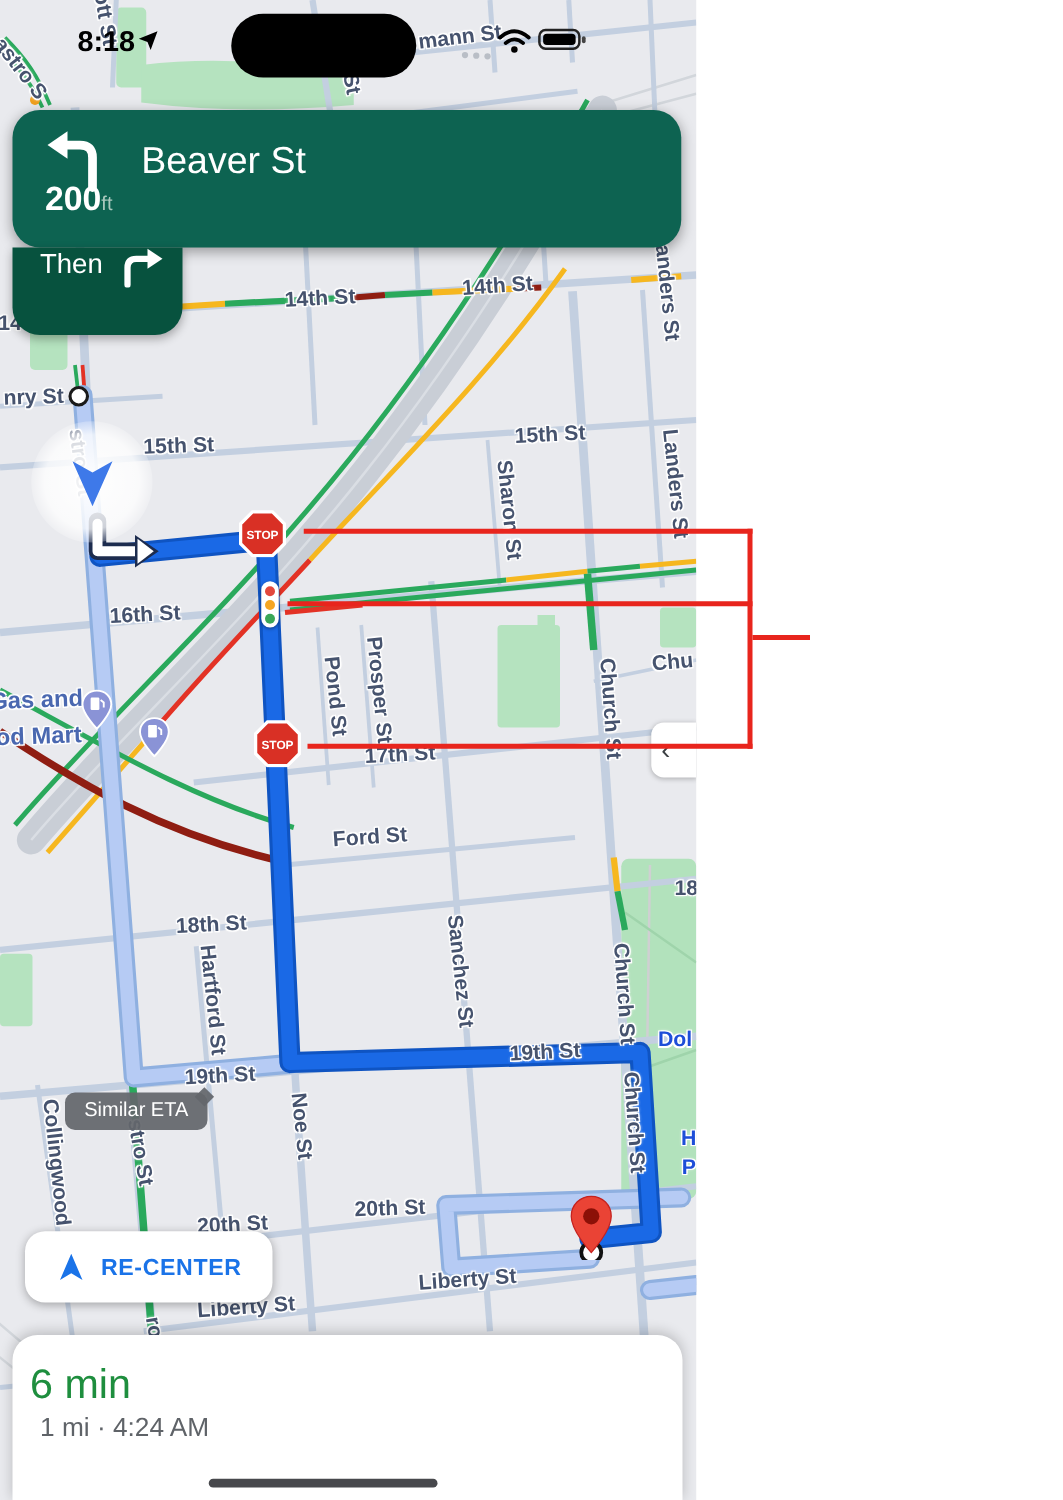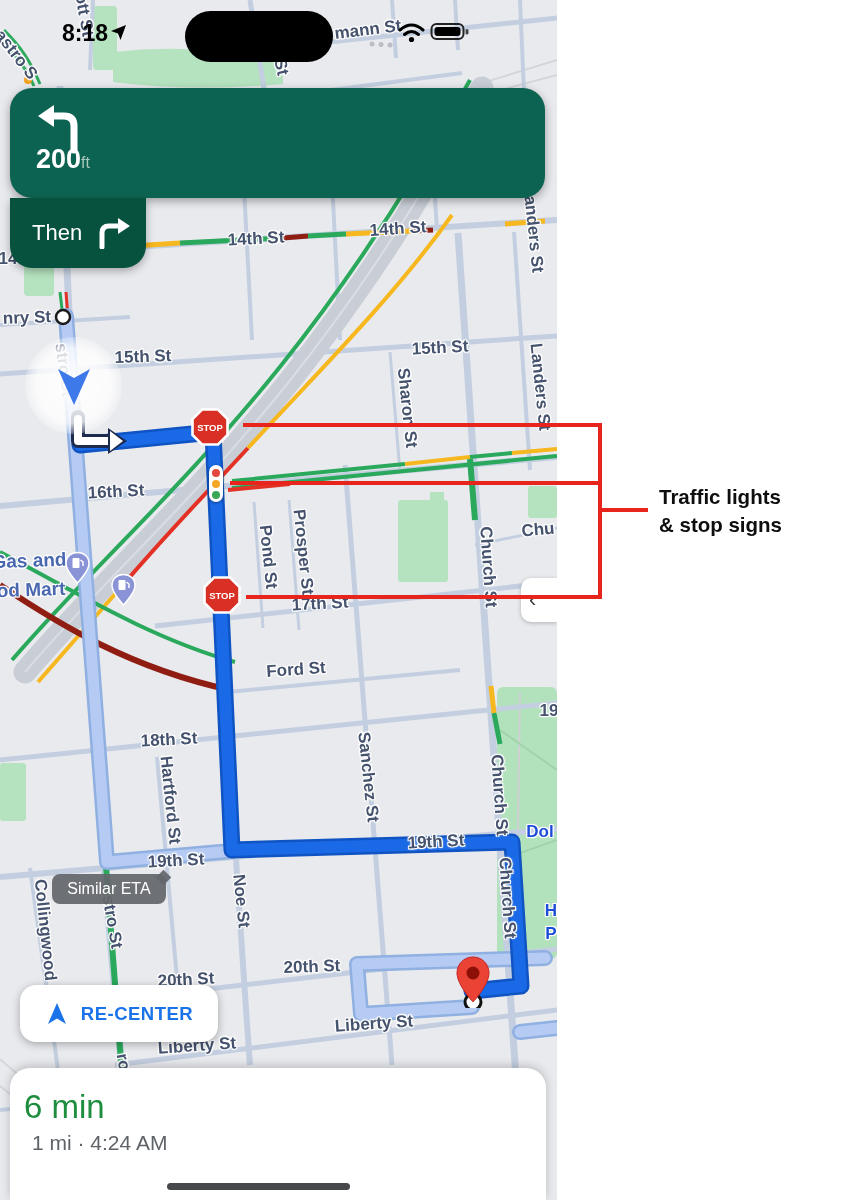--- a/index.html
+++ b/index.html
@@ -28,21 +28,21 @@
       box-sizing:border-box;color:#3c4043;font-size:22px;z-index:4;}
   .recenter{position:absolute;left:20px;top:985px;width:198px;height:57px;background:#fff;border-radius:16px;
       box-shadow:0 2px 8px rgba(0,0,0,.3);display:flex;align-items:center;justify-content:center;gap:12px;z-index:4;text-align:center;}
   .recenter span{color:#1a73e8;font-size:18.5px;font-weight:700;letter-spacing:.5px;}
   .banner{position:absolute;left:10px;top:88px;width:535px;height:110px;background:#0d6351;border-radius:22px;
       box-shadow:0 3px 10px rgba(0,0,0,.35);z-index:5;}
   .banner .street{position:absolute;left:103px;top:24px;color:#fff;font-size:30px;font-weight:400;}
   .banner .dist{position:absolute;left:26px;top:56px;color:#fff;font-size:27px;font-weight:700;}
   .banner .dist small{font-size:16px;font-weight:400;color:#a9c8bd;}
   .then-panel{position:absolute;left:10px;top:198px;width:136px;height:70px;background:#07523e;
-      border-radius:0 0 22px 22px;z-index:5;display:flex;align-items:center;padding-left:22px;box-sizing:border-box;gap:14px;
+      border-radius:0 0 22px 22px;z-index:5;display:flex;align-items:flex-start;padding-left:22px;box-sizing:border-box;gap:14px;
       box-shadow:0 3px 8px rgba(0,0,0,.3);}
   .then-panel span{color:#fff;font-size:22px;}
   .sheet{position:absolute;left:10px;top:1068px;width:536px;height:132px;background:#fff;border-radius:20px 20px 0 0;
       box-shadow:0 -2px 10px rgba(0,0,0,.2);z-index:5;}
   .sheet .eta{position:absolute;left:14px;top:20px;font-size:33px;font-weight:500;color:#1e8e3e;}
   .sheet .sub{position:absolute;left:22px;top:63px;font-size:21px;color:#5f6368;}
   .homebar{position:absolute;left:167px;top:1183px;width:183px;height:7px;border-radius:4px;background:#47484c;z-index:6;}
   .statusbar{position:absolute;left:0;top:0;width:557px;height:62px;z-index:6;}
   .time{position:absolute;left:62px;top:20px;font-size:23px;font-weight:700;color:#000;}
   .island{position:absolute;left:185px;top:11px;width:148px;height:51px;background:#000;border-radius:26px;}
@@ -193,21 +193,21 @@
     <div class="sl" style="left:27px;top:318px;transform:translate(-50%,-50%) rotate(-2deg)">nry St</div>
     <div class="sl" style="left:64px;top:370px;transform:translate(-50%,-50%) rotate(82deg)">stro St</div>
     <div class="sl" style="left:116px;top:492px;transform:translate(-50%,-50%) rotate(-3deg)">16th St</div>
     <div class="sl" style="left:268px;top:557px;transform:translate(-50%,-50%) rotate(84deg)">Pond St</div>
     <div class="sl" style="left:303px;top:552px;transform:translate(-50%,-50%) rotate(84deg)">Prosper St</div>
     <div class="sl" style="left:488px;top:567px;transform:translate(-50%,-50%) rotate(86deg)">Church St</div>
     <div class="sl" style="left:538px;top:530px;transform:translate(-50%,-50%) rotate(-5deg)">Chu</div>
     <div class="sl" style="left:320px;top:604px;transform:translate(-50%,-50%) rotate(-3deg)">17th St</div>
     <div class="sl" style="left:296px;top:670px;transform:translate(-50%,-50%) rotate(-4deg)">Ford St</div>
     <div class="sl" style="left:169px;top:740px;transform:translate(-50%,-50%) rotate(-3deg)">18th St</div>
-    <div class="sl" style="left:549px;top:711px;transform:translate(-50%,-50%)">19</div>
+    <div class="sl" style="left:549px;top:711px;transform:translate(-50%,-50%)">18</div>
     <div class="sl" style="left:170px;top:800px;transform:translate(-50%,-50%) rotate(84deg)">Hartford St</div>
     <div class="sl" style="left:368px;top:777px;transform:translate(-50%,-50%) rotate(84deg)">Sanchez St</div>
     <div class="sl" style="left:176px;top:861px;transform:translate(-50%,-50%) rotate(-3deg)">19th St</div>
     <div class="sl" style="left:436px;top:842px;transform:translate(-50%,-50%) rotate(-3deg)">19th St</div>
     <div class="sl" style="left:45px;top:930px;transform:translate(-50%,-50%) rotate(84deg)">Collingwood</div>
     <div class="sl" style="left:112px;top:922px;transform:translate(-50%,-50%) rotate(80deg)">stro St</div>
     <div class="sl" style="left:241px;top:901px;transform:translate(-50%,-50%) rotate(84deg)">Noe St</div>
     <div class="sl" style="left:186px;top:980px;transform:translate(-50%,-50%) rotate(-3deg)">20th St</div>
     <div class="sl" style="left:312px;top:967px;transform:translate(-50%,-50%) rotate(-2deg)">20th St</div>
     <div class="sl" style="left:197px;top:1046px;transform:translate(-50%,-50%) rotate(-4deg)">Liberty St</div>
@@ -284,20 +284,21 @@
         <polygon points="12,1 21,22 12,16.5 3,22" fill="#1a73e8"></polygon>
       </svg>
       <span>RE-CENTER</span>
     </div>
 
     <div class="banner">
       <svg width="56" height="56" viewBox="0 0 56 56" style="position:absolute;left:24px;top:12px">
         <path d="M40,50 L40,26 Q40,16 30,16 L18,16" stroke="#fff" stroke-width="7" fill="none" stroke-linecap="round" stroke-linejoin="round"></path>
         <polygon points="20,5 4,16 20,27" fill="#fff"></polygon>
       </svg>
+      <div class="street">Beaver St</div>
       <div class="dist"><span>200</span><small>ft</small></div>
     </div>
     <div class="then-panel">
       <span>Then</span>
       <svg width="36" height="32" viewBox="0 0 36 32">
         <path d="M6,30 L6,16 Q6,9 13,9 L24,9" stroke="#fff" stroke-width="5" fill="none" stroke-linecap="round" stroke-linejoin="round"></path>
         <polygon points="22,1 34,9 22,17" fill="#fff"></polygon>
       </svg>
     </div>
 
@@ -324,18 +325,14 @@
         <rect x="35.5" y="7" width="3" height="5.5" rx="1.5" fill="#444"></rect>
       </svg>
     </div>
   </div>
 
   <div class="ann-line" style="left:243px;top:423px;width:359px;height:4px"></div>
   <div class="ann-line" style="left:230px;top:481px;width:372px;height:4px"></div>
   <div class="ann-line" style="left:246px;top:595px;width:356px;height:4px"></div>
   <div class="ann-line" style="left:598px;top:423px;width:4px;height:176px"></div>
   <div class="ann-line" style="left:602px;top:508px;width:46px;height:4px"></div>
-  <div class="ann-text">
-    <div>Traffic lights</div>
-    <div>&amp; stop signs</div>
-  </div>
 
 </div>
 
 </body></html>

